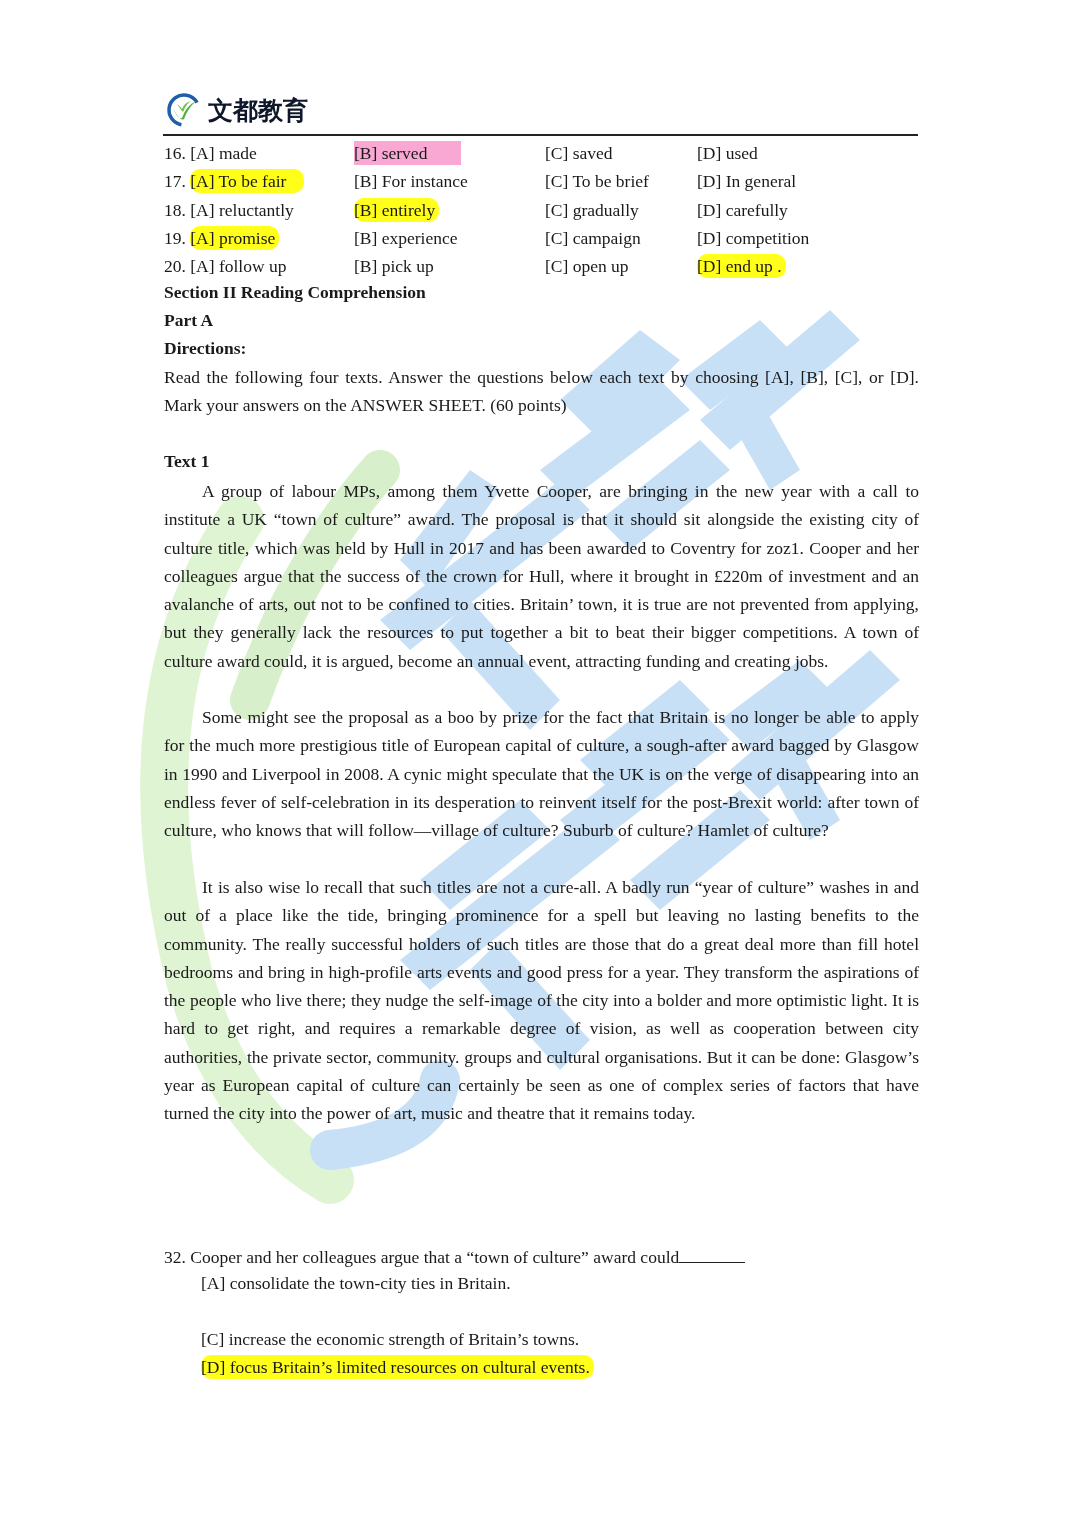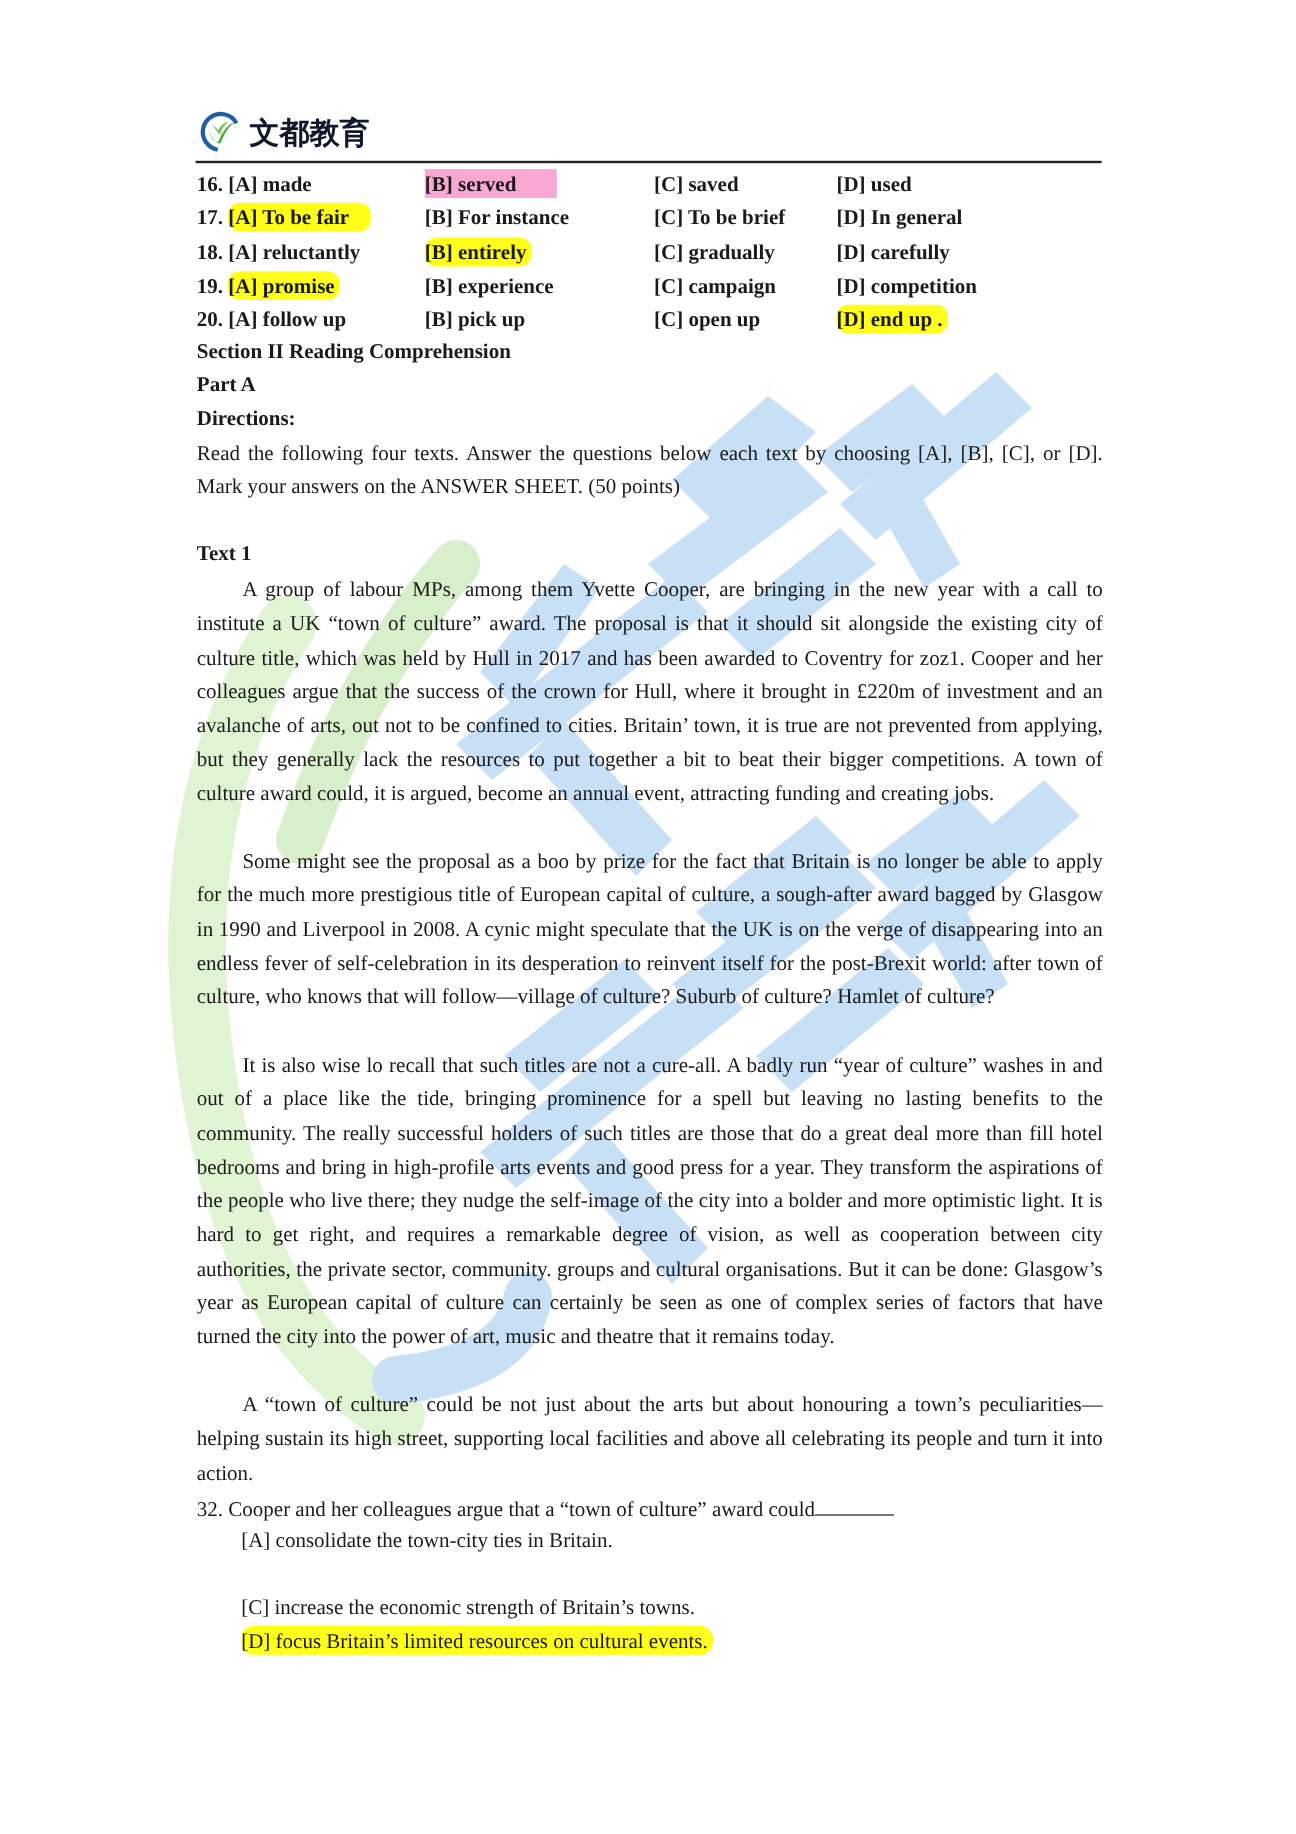--- a/index.html
+++ b/index.html
@@ -9,21 +9,21 @@
   }
   .watermark { position:absolute; left:0; top:0; width:1080px; height:1528px; pointer-events:none; z-index:0; }
   .page { position:absolute; left:0; top:0; width:1080px; height:1528px; z-index:1; }
   .logo { position:absolute; left:166px; top:90px; height:40px; display:flex; align-items:center; }
   .logo-text {
     font-family:"DejaVu Sans", sans-serif; font-weight:bold; font-size:25px; color:#0f172a;
     margin-left:6px; letter-spacing:0px;
   }
   .rule { position:absolute; left:163px; top:134px; width:755px; height:0; border-top:2px solid #222; }
   .opts { position:absolute; left:164px; top:139px; width:760px; font-size:17.5px; }
-  .opt-row { height:28.3px; line-height:28px; position:relative;font-weight:bold; }
+  .opt-row { height:28.3px; line-height:28px; position:relative; }
   .opt-cell { position:absolute; top:0; white-space:nowrap; }
   .c0 { left:0; } .c1 { left:190px; } .c2 { left:381px; } .c3 { left:533px; }
   .num { display:inline-block; }
   .hl { background:#ffff1a; padding:2px 4px 2px 0;border-radius:10px; }
   .hl-wide { background:#f9a8d4; padding:2px 34px 2px 0; }
   .center-title { position:absolute; left:164px; width:752px; font-weight:bold; font-size:17.5px; }
   .bold-line { position:absolute; left:164px; font-weight:bold; font-size:17.5px; }
   .para {
     position:absolute; left:164px; width:755px; font-size:17.5px; line-height:28.3px; text-align:justify;
   }
@@ -105,27 +105,26 @@
       <span class="opt-cell c0"><span class="num">20.</span> <span>[A] follow up</span></span>
       <span class="opt-cell c1">[B] pick up</span>
       <span class="opt-cell c2">[C] open up</span>
       <span class="opt-cell c3"><span class="hl">[D] end up .</span></span>
     </div>
   </div>
 
   <div class="center-title" style="top:282px;">Section II Reading Comprehension</div>
   <div class="bold-line" style="top:310px;">Part A</div>
   <div class="bold-line" style="top:338px;text-align:right;">Directions:</div>
-  <div class="para" style="top:363px;">Read the following four texts. Answer the questions below each text by choosing [A], [B], [C], or [D]. Mark your answers on the ANSWER SHEET. (50 points)</div>
+  <div class="para" style="top:363px;">Read the following four texts. Answer the questions below each text by choosing [A], [B], [C], or [D]. Mark your answers on the ANSWER SHEET. (60 points)</div>
 
   <div class="center-title" style="top:451px;">Text 1</div>
   <div class="para indent" style="top:477px;">A group of labour MPs, among them Yvette Cooper, are bringing in the new year with a call to institute a UK “town of culture” award. The proposal is that it should sit alongside the existing city of culture title, which was held by Hull in 2017 and has been awarded to Coventry for zoz1. Cooper and her colleagues argue that the success of the crown for Hull, where it brought in £220m of investment and an avalanche of arts, out not to be confined to cities. Britain’ town, it is true are not prevented from applying, but they generally lack the resources to put together a bit to beat their bigger competitions. A town of culture award could, it is argued, become an annual event, attracting funding and creating jobs.</div>
   <div class="para indent" style="top:703px;">Some might see the proposal as a boo by prize for the fact that Britain is no longer be able to apply for the much more prestigious title of European capital of culture, a sough-after award bagged by Glasgow in 1990 and Liverpool in 2008. A cynic might speculate that the UK is on the verge of disappearing into an endless fever of self-celebration in its desperation to reinvent itself for the post-Brexit world: after town of culture, who knows that will follow—village of culture? Suburb of culture? Hamlet of culture?</div>
   <div class="para indent" style="top:873px;">It is also wise lo recall that such titles are not a cure-all. A badly run “year of culture” washes in and out of a place like the tide, bringing prominence for a spell but leaving no lasting benefits to the community. The really successful holders of such titles are those that do a great deal more than fill hotel bedrooms and bring in high-profile arts events and good press for a year. They transform the aspirations of the people who live there; they nudge the self-image of the city into a bolder and more optimistic light. It is hard to get right, and requires a remarkable degree of vision, as well as cooperation between city authorities, the private sector, community. groups and cultural organisations. But it can be done: Glasgow’s year as European capital of culture can certainly be seen as one of complex series of factors that have turned the city into the power of art, music and theatre that it remains today.</div>
-  <div class="para indent" style="top:1156px;">A “town of culture” could be not just about the arts but about honouring a town’s peculiarities—helping sustain its high street, supporting local facilities and above all celebrating its people and turn it into action.</div>
 
   <div class="q-stem" style="top:1245px;">
     <span>32.  Cooper and her colleagues argue that a “town of culture” award could</span><span class="blank"></span>
   </div>
   <div class="q-choice" style="top:1273px;">[A] consolidate the town-city ties in Britain.</div>
   <div class="q-choice" style="top:1329px;">[C] increase the economic strength of Britain’s towns.</div>
   <div class="q-choice" style="top:1357px;"><span class="hl">[D] focus Britain’s limited resources on cultural events.</span></div>
 
 </div>
 

